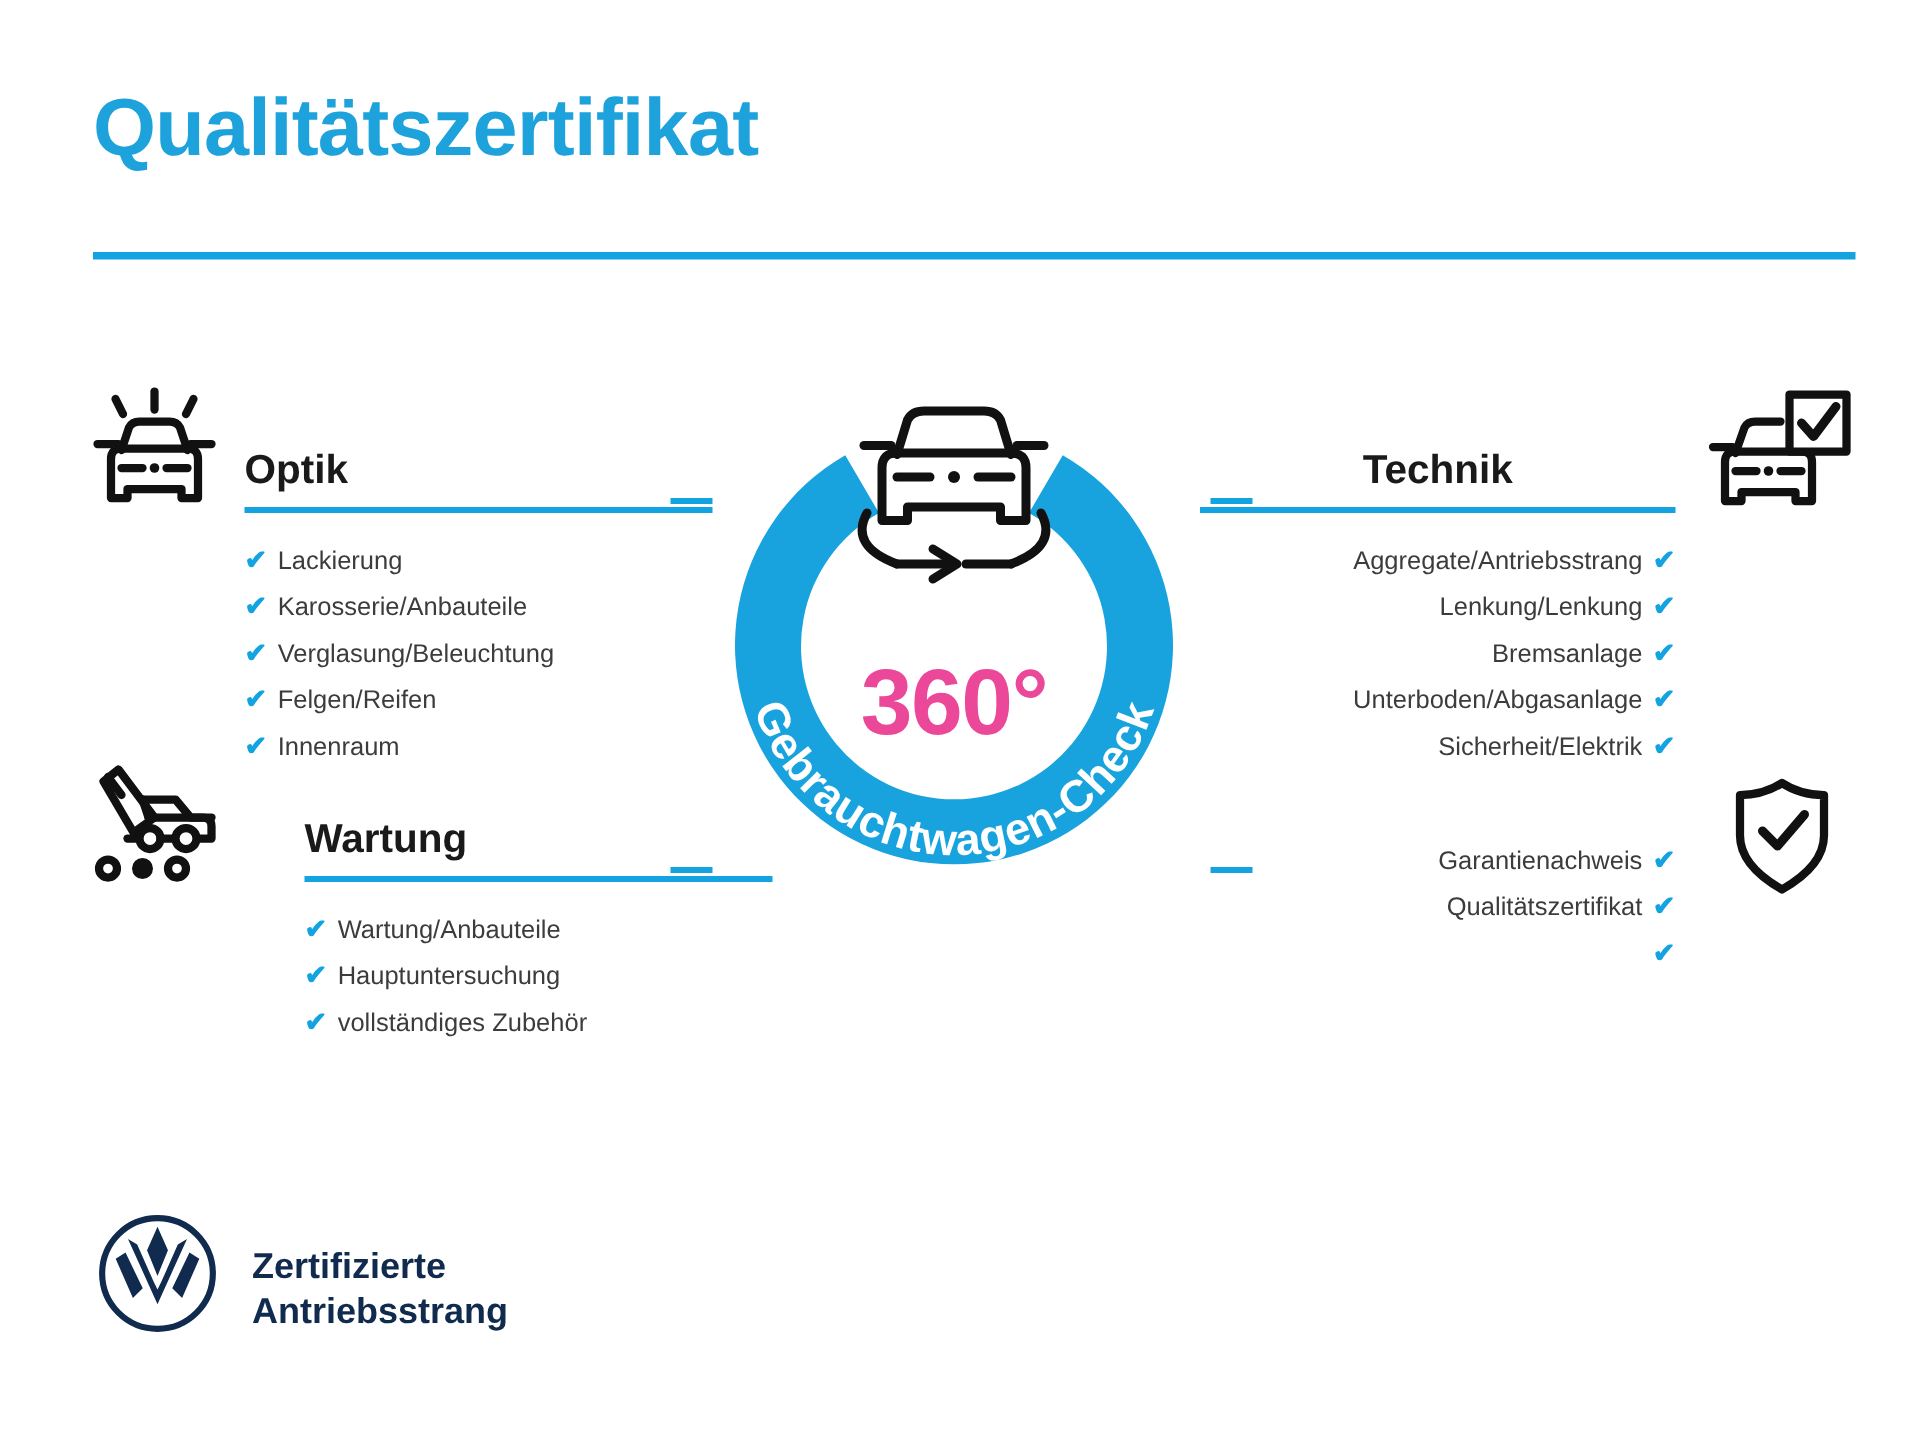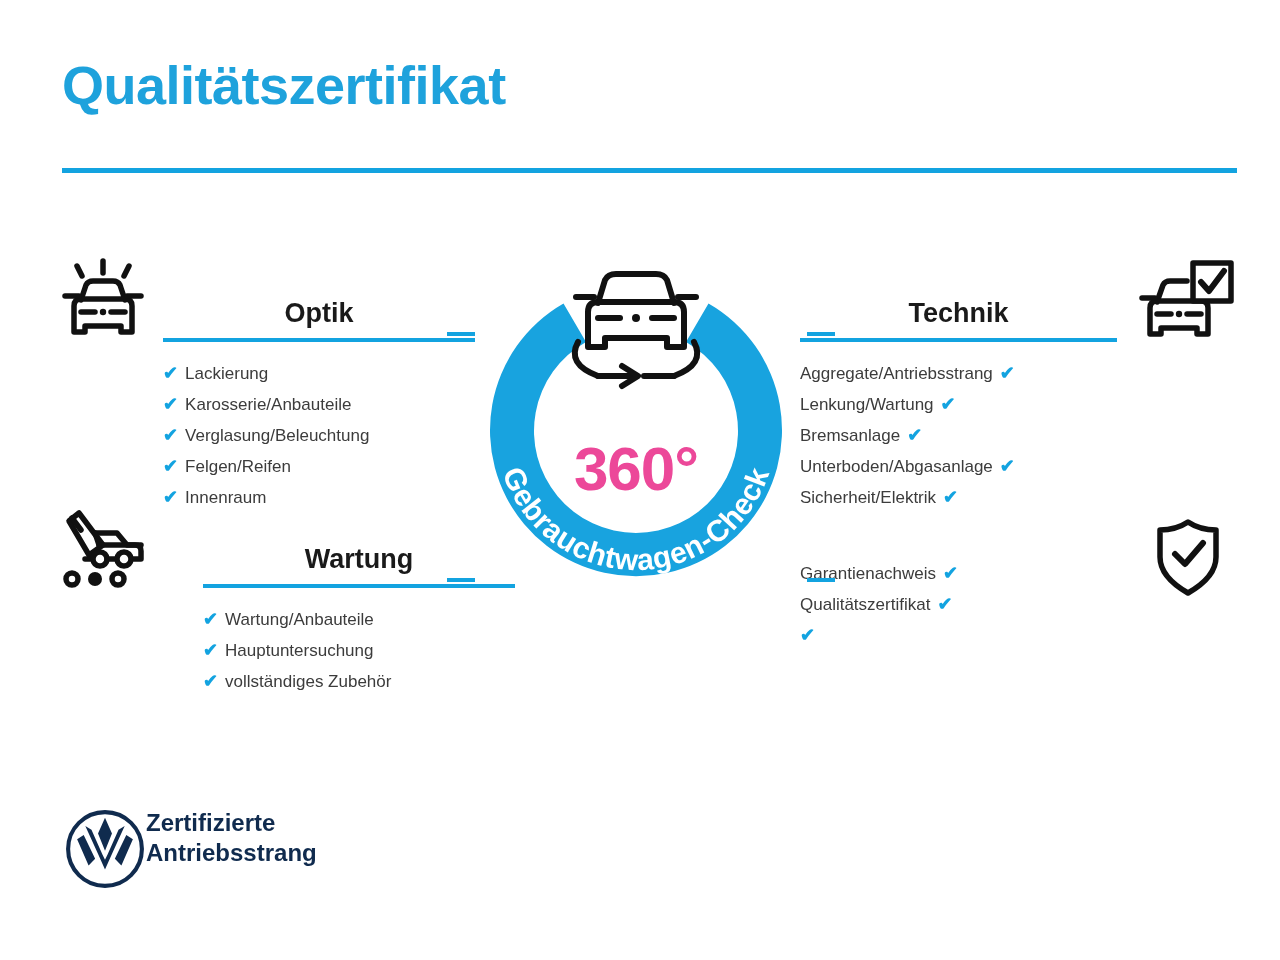--- a/index.html
+++ b/index.html
@@ -76,26 +76,26 @@
     gap: 7px;
   }
   .check {
     color: #13A3E0;
     font-size: 18px;
     font-weight: bold;
     line-height: 30px;
   }
 
   
-  .section.left .section-title { text-align: center; }
+  .section.left .section-title { text-align: left; }
   .section.left .item { justify-content: flex-start; }
 
   
   .section.right .section-title { text-align: center; }
-  .section.right .item { }
+  .section.right .item { justify-content: flex-end; }
 
   
   #sec-optik   { left: 163px; top: 296px; width: 312px; }
   #sec-wartung { left: 163px; top: 542px; width: 312px; margin-left: 40px; }
   #sec-technik { left: 800px; top: 296px; width: 317px; }
   #sec-garantie{ left: 800px; top: 542px; width: 317px; }
 
   
   .sec-icon {
     position: absolute;
@@ -140,21 +140,22 @@
   #dash-r1 { left: 807px; top: 332px; }
   #dash-l2 { left: 447px; top: 578px; }
   #dash-r2 { left: 807px; top: 578px; }
 
   
   .footer-logo {
     position: absolute;
     left: 64px;
     top: 808px;
     display: flex;
-    align-items: flex-start;
+    align-items: flex-end;
+    gap: 22px;
   }
   .vw-mark { width: 82px; height: 82px; display: block; }
   .footer-text {
     font-size: 24px;
     font-weight: bold;
     color: #102B4E;
     line-height: 30px;
     white-space: nowrap;
   }
 </style>
@@ -287,21 +288,21 @@
     <div class="section-head">
       <div class="section-title">Technik</div>
       <div class="section-rule"></div>
     </div>
     <div class="items">
       <div class="item">
         <span>Aggregate/Antriebsstrang</span>
         <span class="check">✔</span>
       </div>
       <div class="item">
-        <span>Lenkung/Wartung</span>
+        <span>Lenkung/Lenkung</span>
         <span class="check">✔</span>
       </div>
       <div class="item">
         <span>Bremsanlage</span>
         <span class="check">✔</span>
       </div>
       <div class="item">
         <span>Unterboden/Abgasanlage</span>
         <span class="check">✔</span>
       </div>

